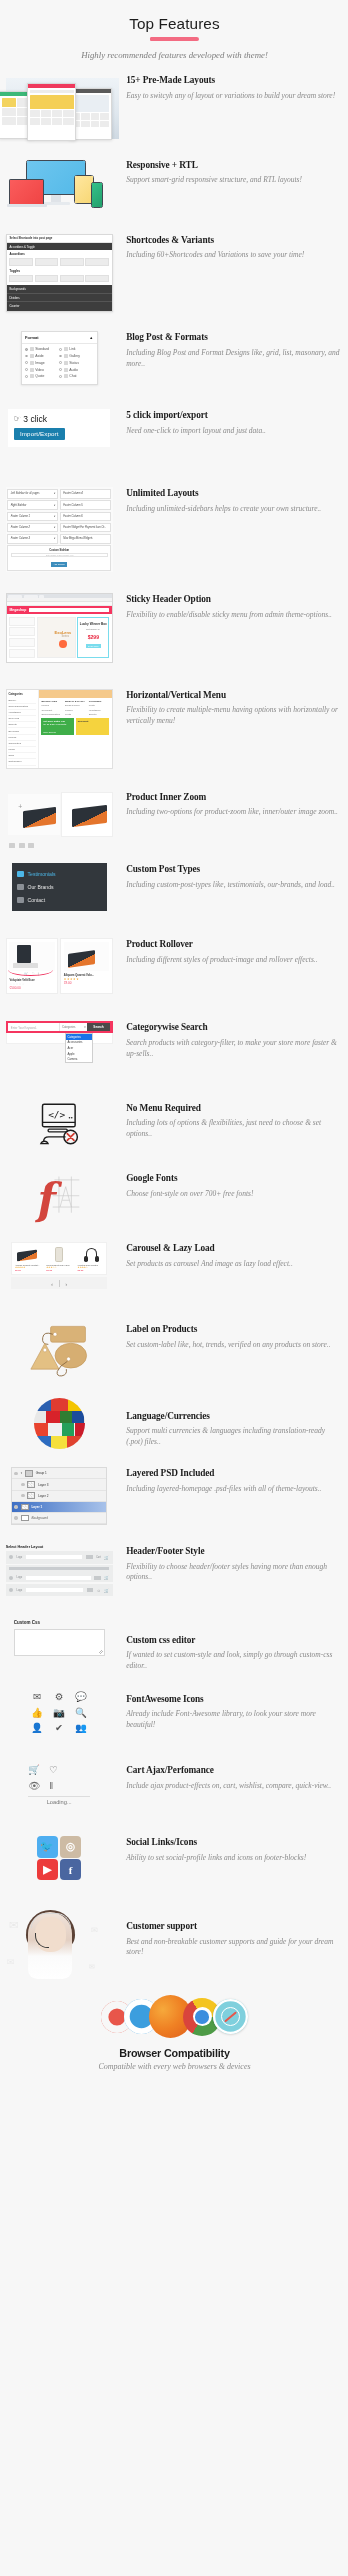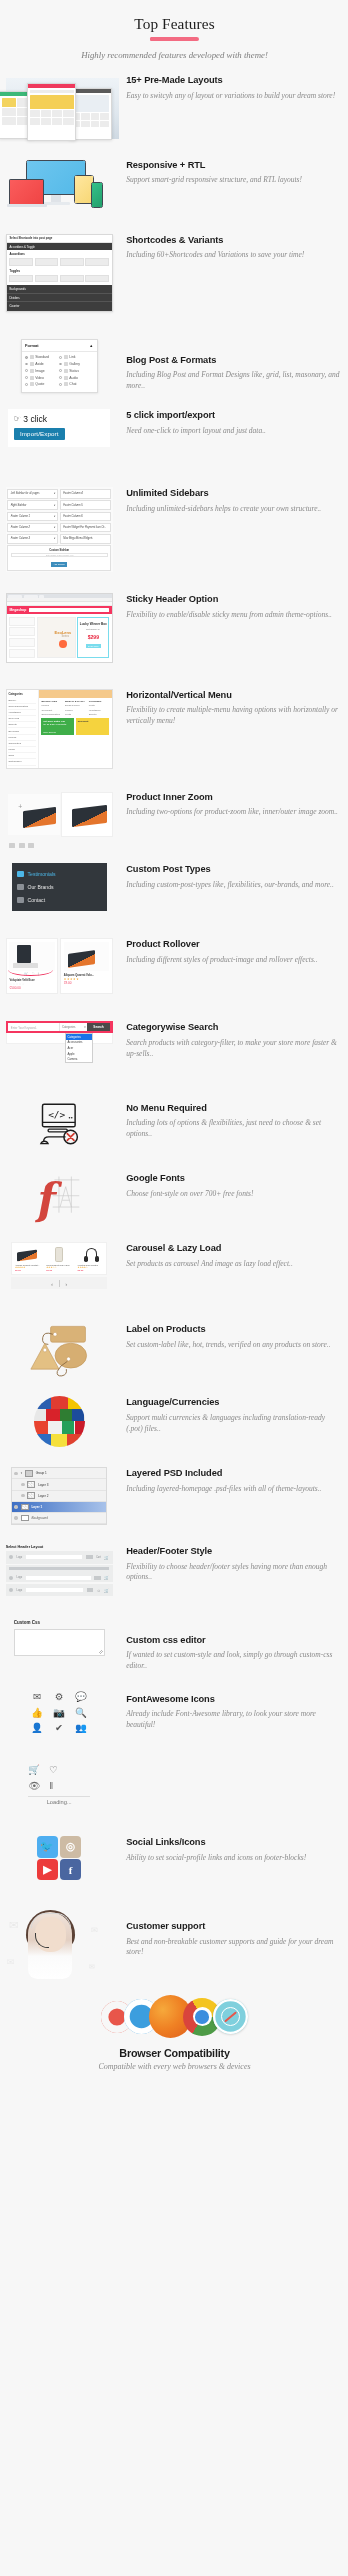--- a/index.html
+++ b/index.html
@@ -8,21 +8,21 @@
     width: 349px;
     background: #f7f7f7;
     font-family: "Liberation Sans", sans-serif;
     -webkit-font-smoothing: antialiased;
   }
   body { width: 349px; min-height: 2576px; position: relative; overflow-x: hidden; }
 
   
   .page-head { text-align: center; padding: 14.7px 0 0; }
   .page-title {
-    font-family: Liberation Serif, serif;
+    font-family: Liberation Sans, sans-serif;
     font-size: 15.3px;
     font-weight: 400;
     letter-spacing: 0.1px;
     color: #1d1d1d;
   }
   .title-underline {
     width: 49px; height: 3.4px; margin: 4.5px auto 0;
     background: #f2637b;
     border-radius: 2.3px 3.4px 2.8px 1.7px;
     opacity: .95;
@@ -47,21 +47,21 @@
   .f-media {
     width: 116px;
     flex: 0 0 116px;
     display: flex;
     align-items: center;
     justify-content: center;
     padding: 2.3px 3.4px 2.3px 5.7px;
   }
   .f-text { flex: 1 1 auto; padding: 3.4px 6.8px 3.4px 10.2px; }
   .f-title {
-    font-family: Liberation Sans, sans-serif;
+    font-family: Liberation Serif, serif;
     font-size: 9.3px;
     font-weight: 700;
     letter-spacing: -0.1px;
     color: #1c1c1c;
     line-height: 1.2;
   }
   .f-desc {
     margin-top: 4.5px;
     font-family: "Liberation Serif", serif;
     font-style: italic;
@@ -409,21 +409,21 @@
           <div class="dark-strip">Counter</div>
         </div>
       </div>
     </div>
     <div class="f-text">
       <div class="f-title">Shortcodes &amp; Variants</div>
       <div class="f-desc">Including 60+Shortcodes and Variations to save your time!</div>
     </div>
   </div>
 
-  <div class="feature" style="min-height:79px;padding-top:12.5px;align-items:flex-end;">
+  <div class="feature" style="min-height:79px;padding-top:12.5px;">
     <div class="f-media">
       <div class="fmt shadow">
         <div class="hd">
           <span>Format</span>
           <span>▲</span>
         </div>
         <div class="body">
           <div class="fopt">
               <span class="radio on"></span>
               <span class="fi"></span>
@@ -540,21 +540,21 @@
             </div>
         </div>
         <div class="sbfoot">
           <div class="t">Custom Sidebar</div>
           <div class="inp">Enter Name of New Widget Area</div>
           <div class="add">Add Sidebar</div>
         </div>
       </div>
     </div>
     <div class="f-text">
-      <div class="f-title">Unlimited Sidebars</div>
+      <div class="f-title">Unlimited Layouts</div>
       <div class="f-desc">Including unlimited-sidebars helps to create your own structure..</div>
     </div>
   </div>
 
   <div class="feature" style="min-height:87px;padding-top:13.6px;">
     <div class="f-media">
       <div class="shop">
         <div class="tabs">
             <i></i>
             <i></i>
@@ -684,21 +684,21 @@
           <span>Our Brands</span>
         </div>
         <div class="it">
           <span class="ic"></span>
           <span>Contact</span>
         </div>
       </div>
     </div>
     <div class="f-text">
       <div class="f-title">Custom Post Types</div>
-      <div class="f-desc">Including custom-post-types like, flexibilities, our-brands, and more..</div>
+      <div class="f-desc">Including custom-post-types like, testimonials, our-brands, and load..</div>
     </div>
   </div>
 
   <div class="feature" style="min-height:85px;padding-top:12.5px;">
     <div class="f-media">
       <div class="rollo">
         <div class="card">
           <div class="img" style="position:relative;">
             <div style="position:absolute;left:8px;top:3.4px;width:13.6px;height:18px;background:#2b3138;border-radius:1.1px;"></div>
             <div style="position:absolute;left:3.4px;top:21.5px;width:25px;height:4.5px;background:#dedede;border-radius:0.6px;"></div>
@@ -860,21 +860,21 @@
           <path d="M70 68 q-14 8 -18 18 q-2 9 8 8 q10 -2 8 -12" fill="none" stroke="#8a6a42" stroke-width="1.6"></path>
         </svg>
       </div>
     </div>
     <div class="f-text">
       <div class="f-title">Label on Products</div>
       <div class="f-desc">Set custom-label like, hot, trends, verified on any products on store..</div>
     </div>
   </div>
 
-  <div class="feature" style="min-height:70px;padding-top:12.5px;">
+  <div class="feature" style="min-height:70px;padding-top:12.5px;align-items:flex-end;">
     <div class="f-media">
       <div class="globe">
         <i style="left:0;top:0;width:17px;height:12.5px;background:#2b5fb0;"></i>
         <i style="left:17px;top:0;width:17px;height:12.5px;background:#e03c31;"></i>
         <i style="left:34px;top:0;width:17px;height:12.5px;background:#f4c500;"></i>
         <i style="left:0;top:12.5px;width:12.5px;height:12.5px;background:#e8e8e8;"></i>
         <i style="left:12.5px;top:12.5px;width:13.6px;height:12.5px;background:#d8222a;"></i>
         <i style="left:26px;top:12.5px;width:12.5px;height:12.5px;background:#2f7d32;"></i>
         <i style="left:38px;top:12.5px;width:12.5px;height:12.5px;background:#1c4c9c;"></i>
         <i style="left:0;top:25px;width:14.7px;height:13.6px;background:#e8432f;"></i>
@@ -1007,20 +1007,24 @@
           <span>🛒</span>
           <span>♡</span>
         </div>
         <div class="r">
           <span>👁</span>
           <span>‖</span>
         </div>
         <div class="ld">Loading...</div>
       </div>
     </div>
+    <div class="f-text">
+      <div class="f-title">Cart Ajax/Perfomance</div>
+      <div class="f-desc">Include ajax product-effects on, cart, wishlist, compare, quick-view..</div>
+    </div>
   </div>
 
   <div class="feature" style="min-height:70px;padding-top:13.6px;">
     <div class="f-media">
       <div class="social">
         <div class="s" style="background:#4eaef0;">🐦</div>
         <div class="s" style="background:#cdbba4;">◎</div>
         <div class="s" style="background:#ec3b3b;">▶</div>
         <div class="s" style="background:#4a66a0;font-family:'Liberation Serif',serif;">f</div>
       </div>

